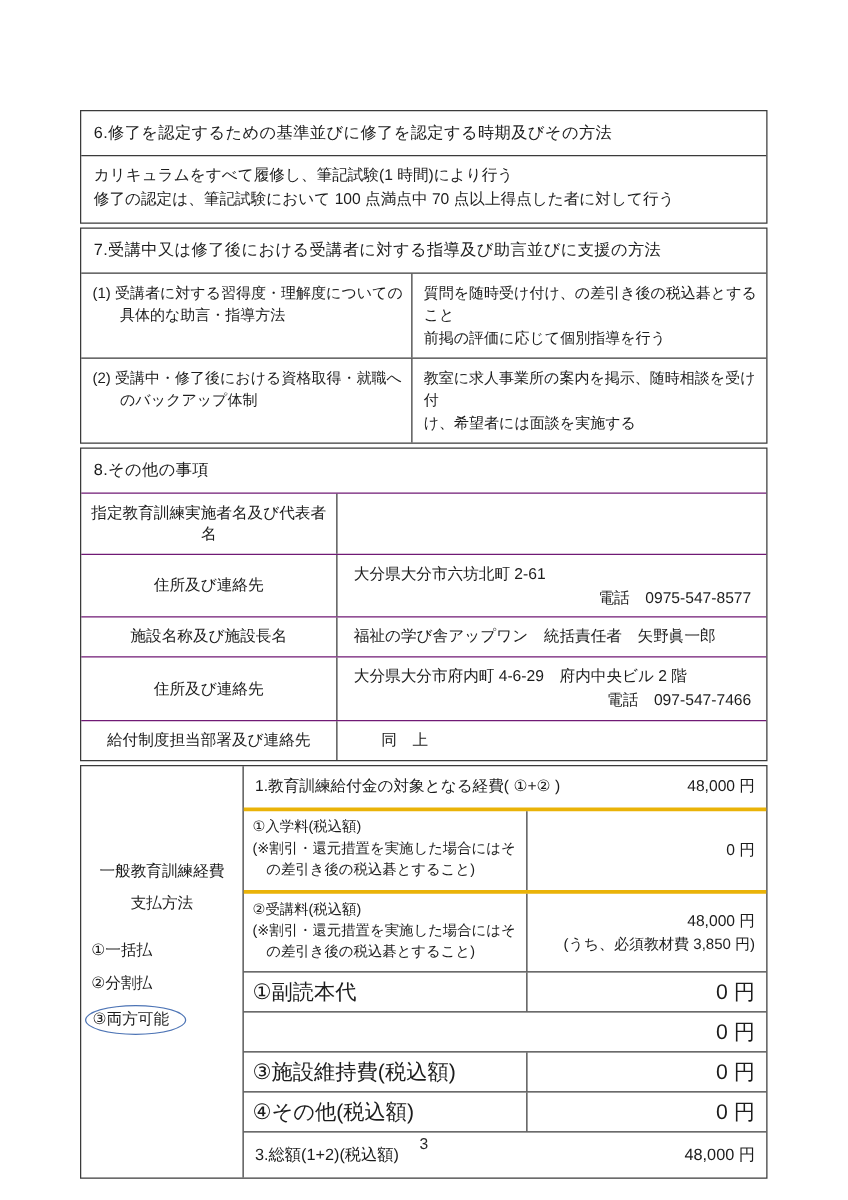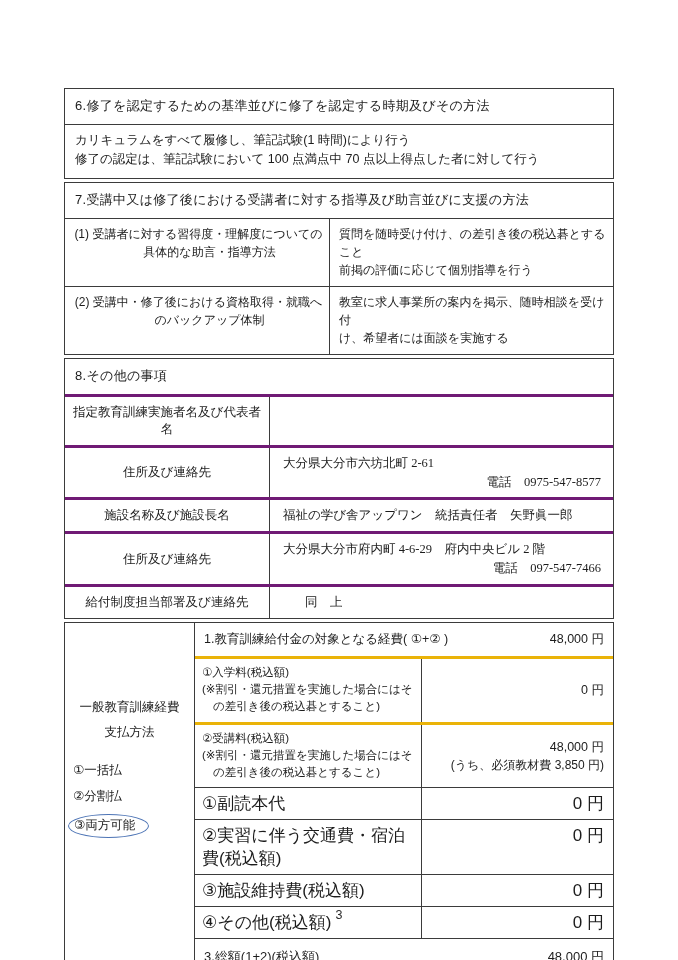--- a/index.html
+++ b/index.html
@@ -10,26 +10,26 @@
     -webkit-font-smoothing:antialiased;
   }
   .doc{position:absolute;left:64px;top:88px;width:550px;}
   .box{border:1px solid #3b3b3b;margin-top:3px;background:#fff;}
   .box:first-child{margin-top:0;}
   .sec-header{padding:8px 10px 9px;font-size:13px;letter-spacing:.3px;}
   .sec6-content{border-top:1px solid #3b3b3b;padding:6px 10px 8px;font-size:12.5px;line-height:1.55;}
 
   
   .s7-row{display:flex;border-top:1px solid #3b3b3b;}
-  .s7-label{width:265px;border-right:1px solid #3b3b3b;padding:6px 6px 7px 9px;font-size:12px;line-height:1.5;box-sizing:border-box;text-align:center;}
+  .s7-label{width:265px;border-right:1px solid #3b3b3b;padding:6px 6px 7px 9px;font-size:12px;line-height:1.5;box-sizing:border-box;}
   .s7-label .l2{padding-left:22px;}
   .s7-value{flex:1;padding:6px 6px 7px 9px;font-size:12px;line-height:1.5;}
 
   
-  .s8-row{display:flex;border-top:3px solid #701a75;align-items:stretch;font-family:Liberation Serif, serif;}
+  .s8-row{display:flex;border-top:1px solid #701a75;align-items:stretch;}
   .s8-label{width:205px;border-right:1px solid #3b3b3b;display:flex;align-items:center;justify-content:center;text-align:center;font-size:12.5px;padding:7px 4px;box-sizing:border-box;}
   .s8-value{flex:1;display:flex;flex-direction:column;justify-content:center;padding:6px 8px 6px 13px;font-size:12.5px;line-height:1.5;}
   .s8-value .phone{text-align:right;padding-right:4px;}
   .s8-value .douue{padding-left:22px;}
 
   
   .fee{display:flex;}
   .fee-side{width:130px;border-right:1px solid #3b3b3b;box-sizing:border-box;padding-top:72px;font-size:12.5px;}
   .fee-side .c{text-align:center;line-height:2.05;}
   .fee-side .opts{margin-top:16px;padding-left:8px;line-height:1.35;}
@@ -153,21 +153,20 @@
         <div class="fee-amt">
           <div>48,000 円</div>
           <div class="sub">(うち、必須教材費 3,850 円)</div>
         </div>
       </div>
       <div class="fee-item">
         <div class="fee-item-label">①副読本代</div>
         <div class="fee-item-amt">0 円</div>
       </div>
       <div class="fee-item">
-        <div class="fee-item-label">②実習に伴う交通費・宿泊費(税込額)</div>
         <div class="fee-item-amt">0 円</div>
       </div>
       <div class="fee-item">
         <div class="fee-item-label">③施設維持費(税込額)</div>
         <div class="fee-item-amt">0 円</div>
       </div>
       <div class="fee-item">
         <div class="fee-item-label">④その他(税込額)</div>
         <div class="fee-item-amt">0 円</div>
       </div>

